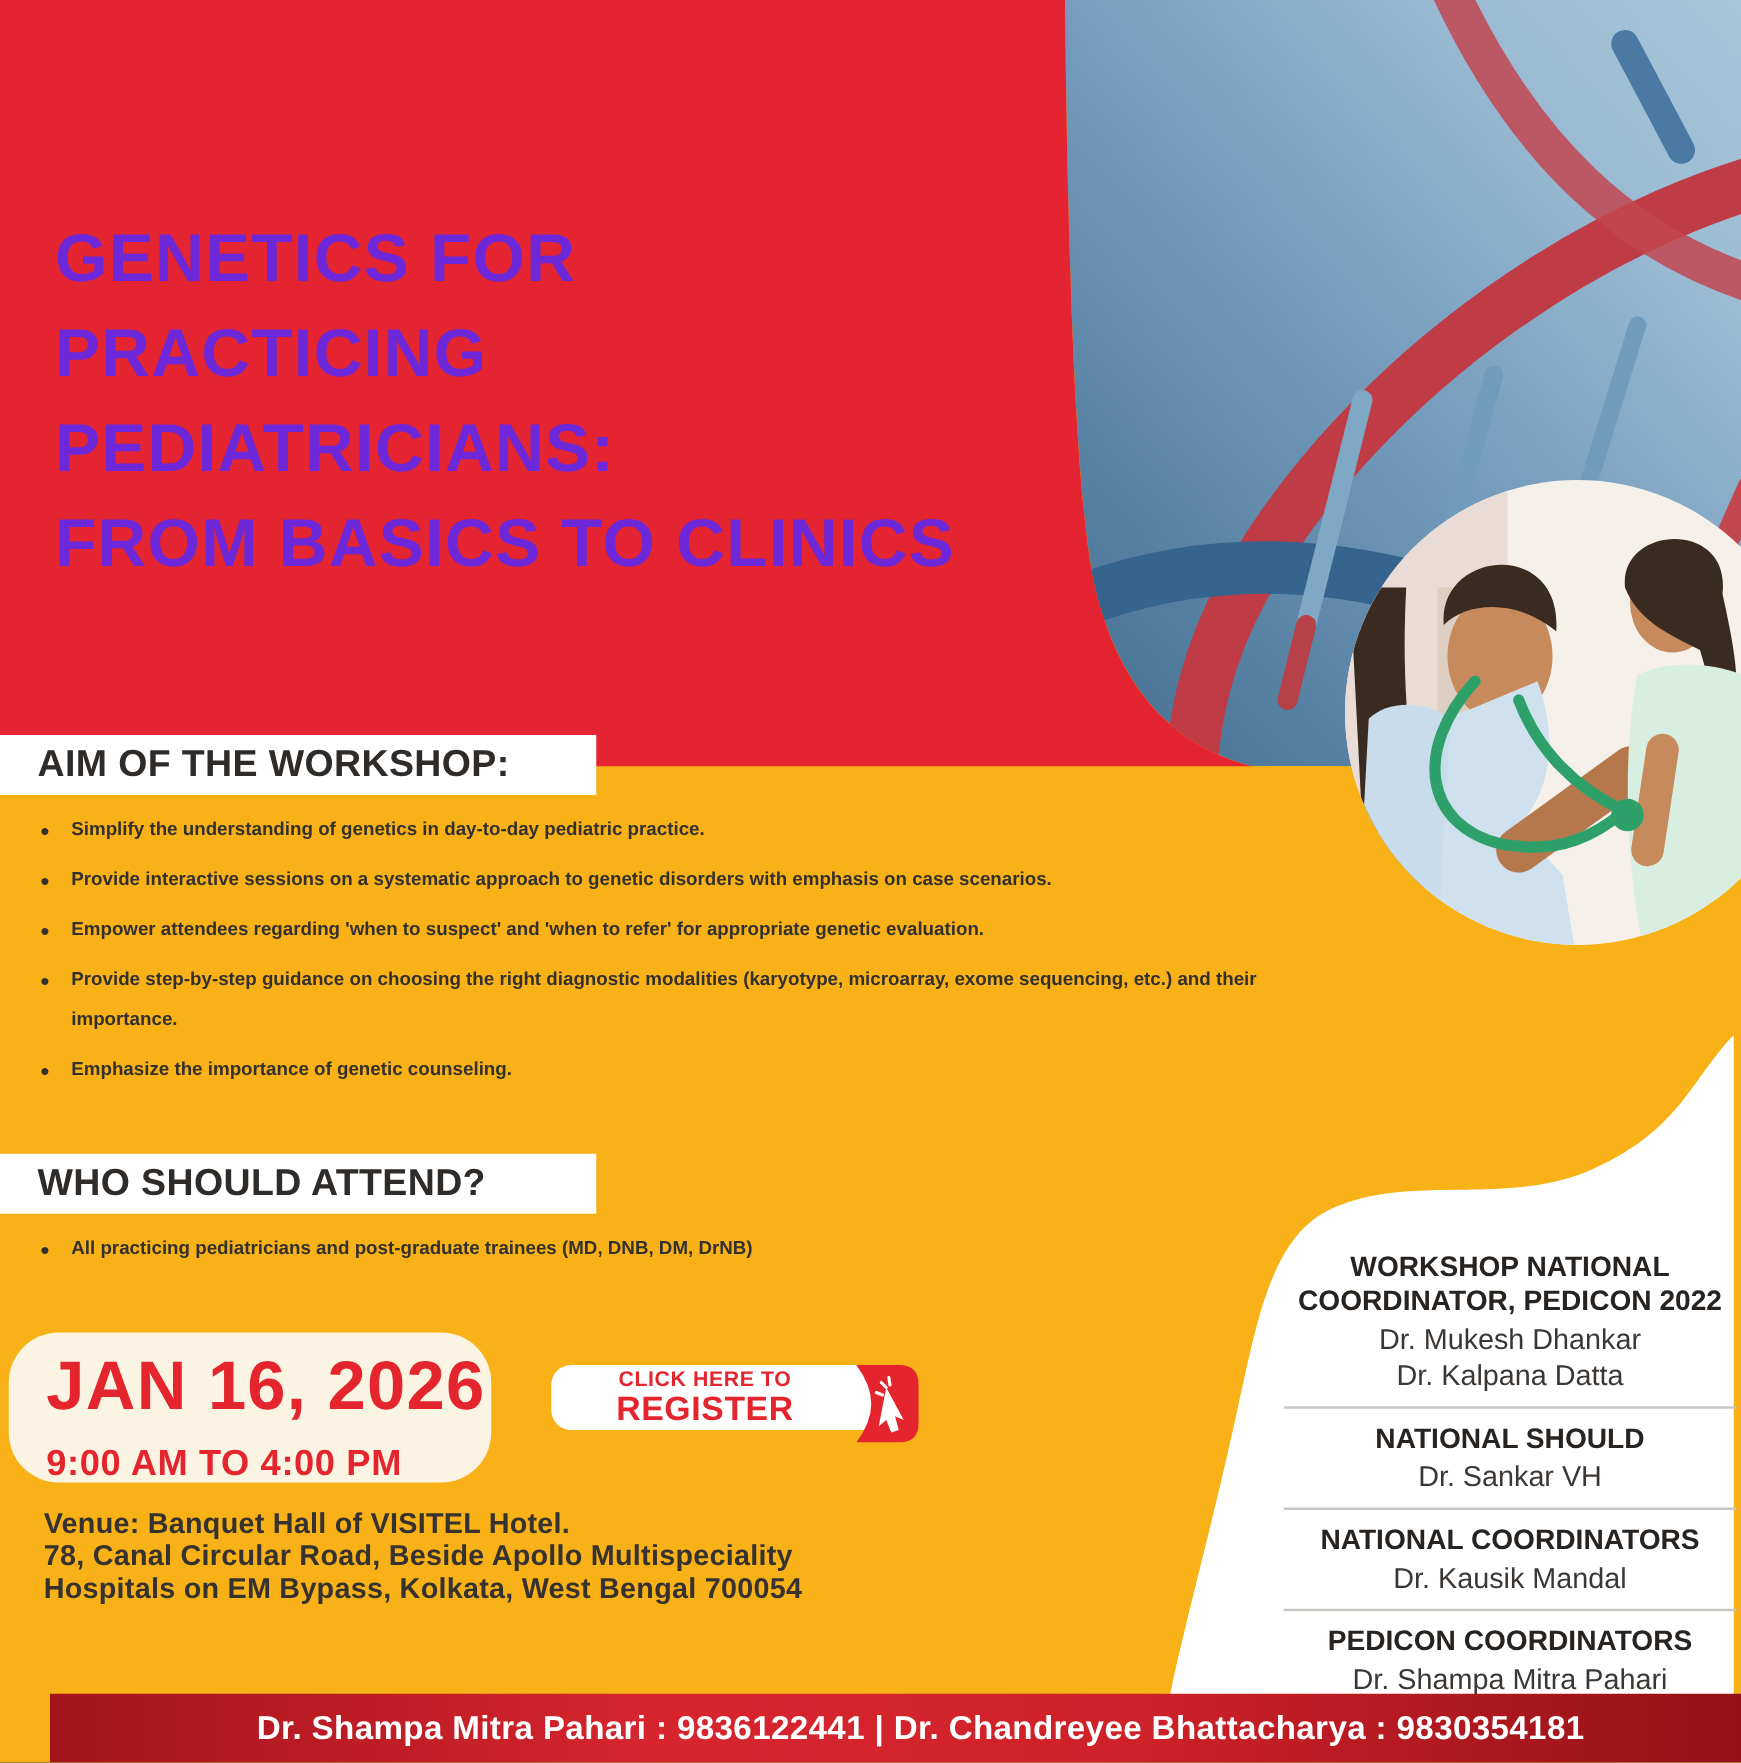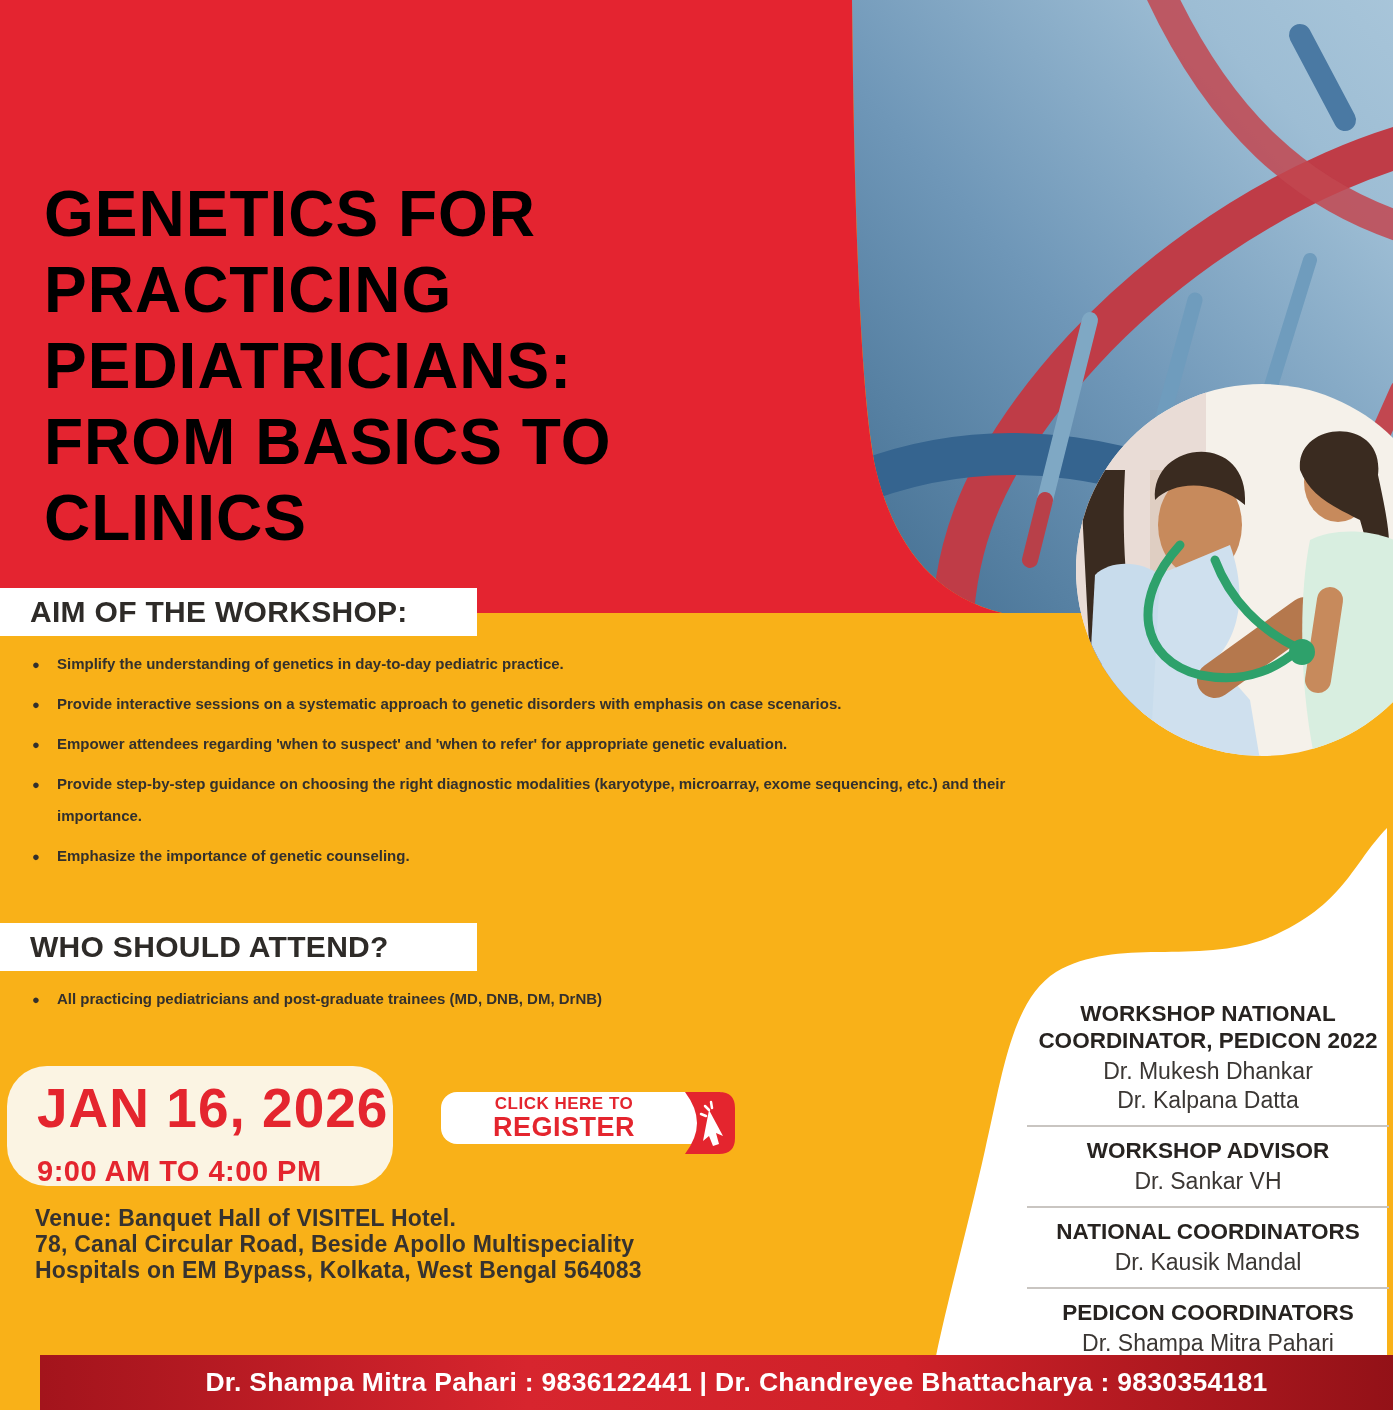--- a/index.html
+++ b/index.html
@@ -8,21 +8,21 @@
     width:1393px;height:1410px;
     overflow:hidden;
     background:#f9b118;
     font-family:"Liberation Sans","DejaVu Sans",sans-serif;
   }
   .bg-art{position:absolute;inset:0;width:1393px;height:1410px;display:block;}
 
   
   .main-title{
     position:absolute;left:44px;top:133px;width:840px;
-    color:#000000;font-size:64px;line-height:76px;font-weight:700;
+    color:#6d28d9;font-size:54px;line-height:76px;font-weight:700;
     letter-spacing:1px;white-space:pre-line;
   }
 
   
   .section-ribbon{
     position:absolute;left:0;width:477px;height:48px;
     background:#ffffff;display:flex;align-items:center;
     padding-left:30px;box-sizing:border-box;text-align:right;
   }
   .section-ribbon .ribbon-text{
@@ -205,32 +205,32 @@
     </span>
     <svg class="register-flag" viewBox="0 0 54 62" aria-hidden="true">
       <path d="M 4,0 H 38 Q 54,0 54,16 V 46 Q 54,62 38,62 H 4 Q 16,46 16,31 Q 16,16 4,0 Z" fill="#e4252e"></path>
       <path d="M 28,18 L 42,44 L 35,41 L 38,52 L 32,54 L 28,44 L 22,49 Z" fill="#ffffff"></path>
       <path d="M 24,14 L 28,18 M 20,22 L 25,24 M 30,10 L 31,16" stroke="#ffffff" stroke-width="2.5" stroke-linecap="round"></path>
     </svg>
   </button>
 
   <div class="venue-text">Venue: Banquet Hall of VISITEL Hotel.
 78, Canal Circular Road, Beside Apollo Multispeciality
-Hospitals on EM Bypass, Kolkata, West Bengal 564083</div>
+Hospitals on EM Bypass, Kolkata, West Bengal 700054</div>
 
   <div class="committee">
     <div class="group">
       <div class="role">WORKSHOP NATIONAL
 COORDINATOR, PEDICON 2022</div>
       <div class="names">Dr. Mukesh Dhankar
 Dr. Kalpana Datta</div>
     </div>
     <hr class="divider">
     <div class="group">
-      <div class="role">WORKSHOP ADVISOR</div>
+      <div class="role">NATIONAL SHOULD</div>
       <div class="names">Dr. Sankar VH</div>
     </div>
     <hr class="divider">
     <div class="group">
       <div class="role">NATIONAL COORDINATORS</div>
       <div class="names">Dr. Kausik Mandal</div>
     </div>
     <hr class="divider">
     <div class="group">
       <div class="role">PEDICON COORDINATORS</div>

